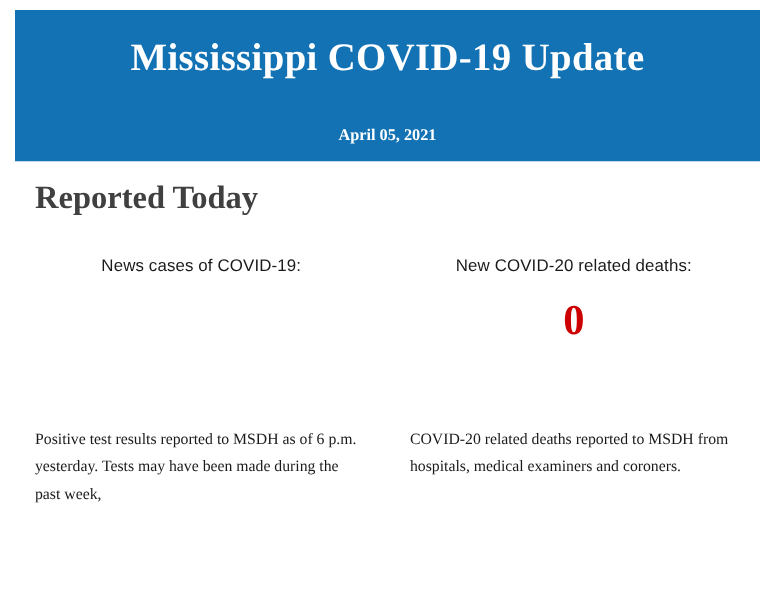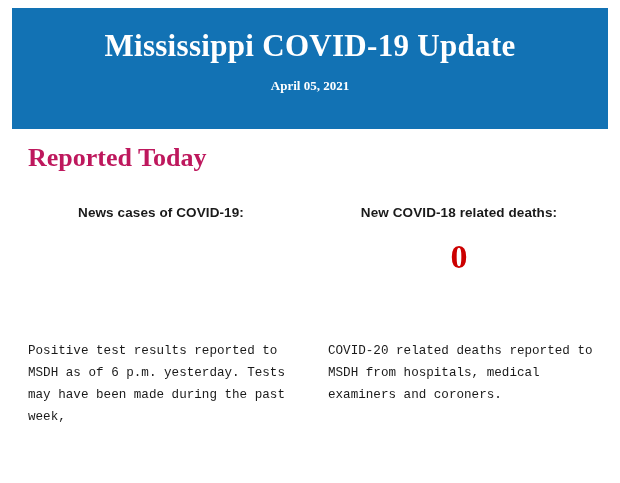--- a/index.html
+++ b/index.html
@@ -38,54 +38,54 @@
     width: 100%;
     text-align: center;
     font-family: "Liberation Serif", serif;
     font-weight: bold;
     font-size: 31px;
     color: #ffffff;
     letter-spacing: 0.3px;
   }
   .header-date {
     position: absolute;
-    top: 70px;
+    top: 92px;
     left: 0;
     width: 100%;
     text-align: center;
     font-family: "Liberation Serif", serif;
     font-weight: bold;
     font-size: 13px;
     color: #ffffff;
   }
   .section-title {
     position: absolute;
     left: 28px;
     top: 143px;
     font-family: "Liberation Serif", serif;
     font-weight: bold;
     font-size: 26px;
-    color: #be185d;
+    color: #404040;
   }
   .stats {
     position: absolute;
     left: 12px;
     top: 205px;
     width: 596px;
     display: flex;
     flex-direction: row;
   }
   .stat-col {
     width: 298px;
     box-sizing: border-box;
     text-align: center;
   }
   .stat-label {
     font-family: "Liberation Sans", sans-serif;
-    font-weight: bold;
+    font-weight: normal;
     font-size: 13.5px;
     color: #1a1a1a;
     letter-spacing: 0.1px;
   }
   .stat-value {
     margin-top: 20px;
     font-family: "Liberation Serif", serif;
     font-weight: bold;
     font-size: 34px;
     line-height: 34px;
@@ -96,21 +96,21 @@
     position: absolute;
     left: 12px;
     top: 340px;
     width: 596px;
     display: flex;
     flex-direction: row;
   }
   .note-col {
     width: 298px;
     box-sizing: border-box;
-    font-family: Liberation Mono, monospace;
+    font-family: Liberation Serif, serif;
     font-size: 12.6px;
     line-height: 22px;
     color: #1a1a1a;
   }
   .note-col.left { padding-left: 16px; padding-right: 24px; }
   .note-col.right { padding-left: 18px; padding-right: 14px; }
 </style>
 </head>
 <body>
 
@@ -121,21 +121,21 @@
     <div class="header-date">April 05, 2021</div>
   </div>
 
   <div class="section-title">Reported Today</div>
 
   <div class="stats">
     <div class="stat-col">
       <div class="stat-label">News cases of COVID-19:</div>
     </div>
     <div class="stat-col">
-      <div class="stat-label">New COVID-18 related deaths:</div>
+      <div class="stat-label">New COVID-20 related deaths:</div>
       <div class="stat-value deaths">0</div>
     </div>
   </div>
 
   <div class="notes">
     <div class="note-col left">Positive test results reported to MSDH as of 6 p.m. yesterday. Tests may have been made during the past week,</div>
     <div class="note-col right">COVID-20 related deaths reported to MSDH from hospitals, medical examiners and coroners.</div>
   </div>
 
 </div>

